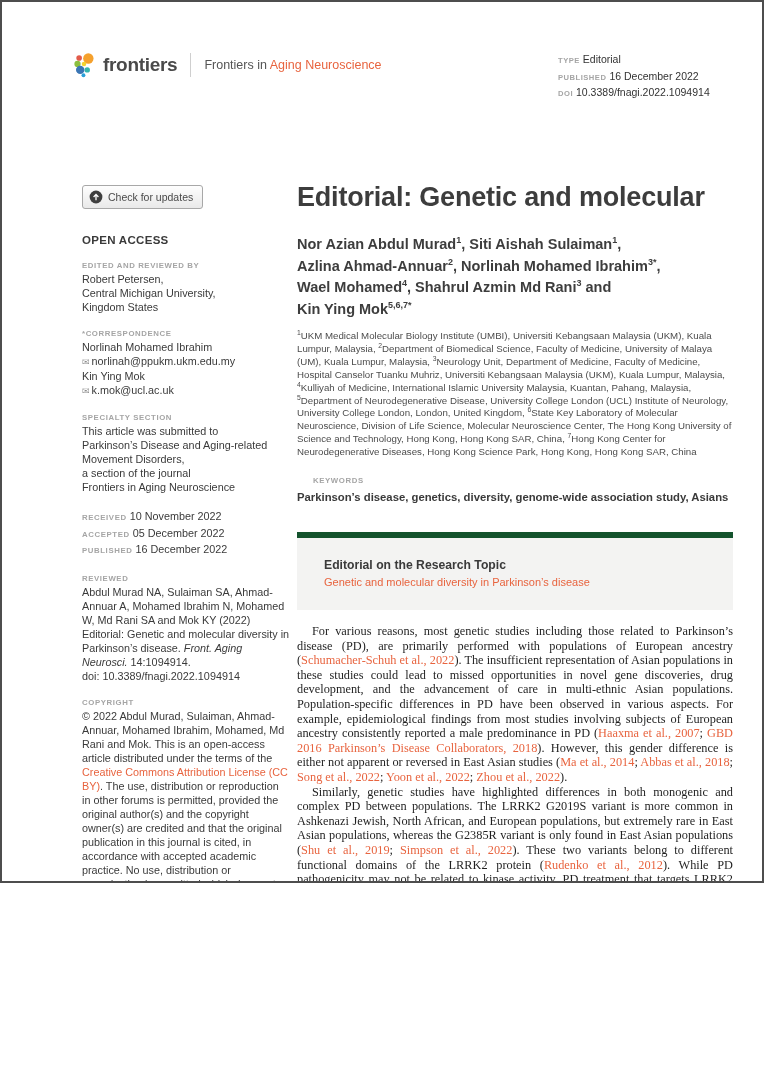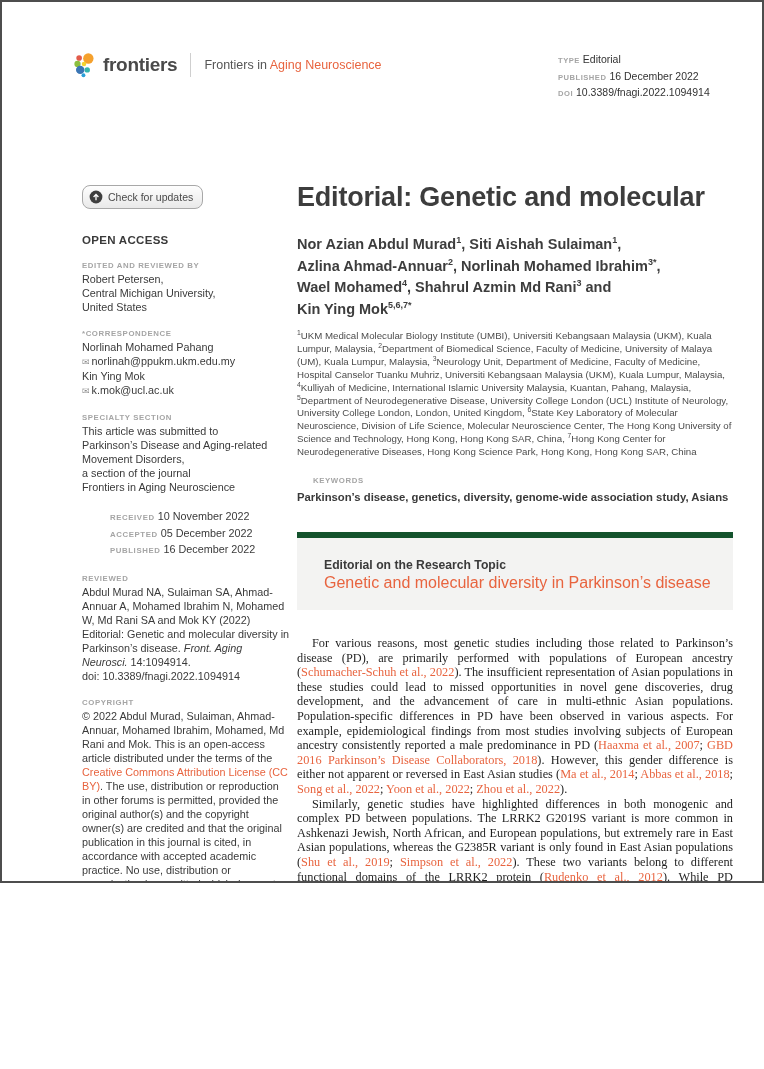--- a/index.html
+++ b/index.html
@@ -16,45 +16,45 @@
   .hdr-divider { width:1px; height:24px; background:#cfcfcf; margin:0 13px; }
   .journal-title { font-size:12.5px; color:#555; }
   .journal-title .accent { color:#e8643f; }
   .header-meta { position:absolute; top:50px; left:556px; width:170px; }
   .meta-row { font-size:10.5px; color:#333; line-height:14.5px; }
   .meta-label { font-size:7.6px; color:#a5a5a5; font-weight:bold; letter-spacing:.5px; margin-right:3px; }
   
   .sidebar { position:absolute; left:80px; top:183px; width:208px; }
   .btn-updates {
     display:inline-flex; align-items:center; gap:5px; border:1px solid #a8a8a8;
-    border-radius:8px; padding:4px 9px 4px 6px; background:linear-gradient(#fefefe,#e9e9e9);
+    border-radius:3px; padding:4px 9px 4px 6px; background:linear-gradient(#fefefe,#e9e9e9);
     font-size:10.5px; color:#4a4a4a; cursor:pointer;
   }
   .sb-h1 { margin-top:25px; font-size:11.5px; font-weight:bold; color:#3a3a3a; letter-spacing:.3px; }
   .sb-label { margin-top:15px; margin-bottom:2px; font-size:7.8px; color:#a5a5a5; font-weight:bold; letter-spacing:.6px; }
   .sb-text { font-size:10.8px; color:#3a3a3a; line-height:14px; }
   .sb-text .it { font-style:italic; }
   .email-row { font-size:10.8px; line-height:14px; color:#3a3a3a; }
   .env { color:#8a8a8a; font-size:9px; margin-right:2px; }
-  .date-row { font-size:10.8px; line-height:14.5px; color:#3a3a3a;margin-left:28px; }
+  .date-row { font-size:10.8px; line-height:14.5px; color:#3a3a3a; }
   .date-row .sb-labelinline { font-size:7.8px; color:#a5a5a5; font-weight:bold; letter-spacing:.6px; margin-right:3px; }
   .lnk { color:#e8643f; }
   
   .main { position:absolute; left:295px; top:178px; width:436px; }
   .title { font-size:27px; line-height:35px; font-weight:bold; color:#3d3d3d; letter-spacing:-0.2px; }
   .authors { margin-top:19px; font-size:14.5px; font-weight:bold; color:#3d3d3d; line-height:21.5px; }
   .authors sup { font-size:9px; }
   .affils { margin-top:10px; font-size:9.7px; color:#4c4c4c; line-height:12.9px; }
   .affils sup { font-size:6.8px; }
   .kw-label { margin-top:17px; font-size:7.8px; color:#a5a5a5; font-weight:bold; letter-spacing:.6px;padding-left:16px; }
   .keywords { margin-top:6px; font-size:11.3px; font-weight:bold; color:#3a3a3a; }
   .topic-box { margin-top:29px; background:#f3f3f2; border-top:6px solid #14532d; padding:19px 20px 19px 27px; }
   .topic-label { font-size:12.2px; font-weight:bold; color:#3a3a3a; line-height:17px; }
-  .topic-link { font-size:16px; color:#e8643f; line-height:17px; cursor:pointer; }
-  .body-text { margin-top:26px; font-family:"Liberation Serif", serif; font-size:12.3px; color:#1f1f1f; line-height:14.6px; text-align:justify; }
+  .topic-link { font-size:11px; color:#e8643f; line-height:17px; cursor:pointer; }
+  .body-text { margin-top:14px; font-family:"Liberation Serif", serif; font-size:12.3px; color:#1f1f1f; line-height:14.6px; text-align:justify; }
   .body-text p { text-indent:15px; }
   
   .footer { position:absolute; top:1012px; left:80px; width:638px; display:flex; font-size:9.5px; color:#4a4a4a; }
   .footer .f-left { flex:1; text-align:left; }
   .footer .f-center { flex:1; text-align:left; color:#333; }
   .footer .f-right { flex:1; text-align:right; }
   .footer .accent { color:#e8643f; }
   sup { line-height:0; }
 </style>
 </head>
@@ -91,25 +91,25 @@
       </svg>
       <span>Check for updates</span>
     </div>
 
     <div class="sb-h1">OPEN ACCESS</div>
 
     <div class="sb-label">EDITED AND REVIEWED BY</div>
     <div class="sb-text">
         <div>Robert Petersen,</div>
         <div>Central Michigan University,</div>
-        <div>United States</div>
+        <div>Kingdom States</div>
       </div>
 
     <div class="sb-label">*CORRESPONDENCE</div>
-    <div class="email-row">Norlinah Mohamed Pahang</div>
+    <div class="email-row">Norlinah Mohamed Ibrahim</div>
     <div class="email-row"><span class="env">✉</span><span>norlinah@ppukm.ukm.edu.my</span></div>
     <div class="email-row">Kin Ying Mok</div>
     <div class="email-row"><span class="env">✉</span><span>k.mok@ucl.ac.uk</span></div>
 
     <div class="sb-label">SPECIALTY SECTION</div>
     <div class="sb-text">
         <div>This article was submitted to</div>
         <div>Parkinson’s Disease and Aging-related</div>
         <div>Movement Disorders,</div>
         <div>a section of the journal</div>

